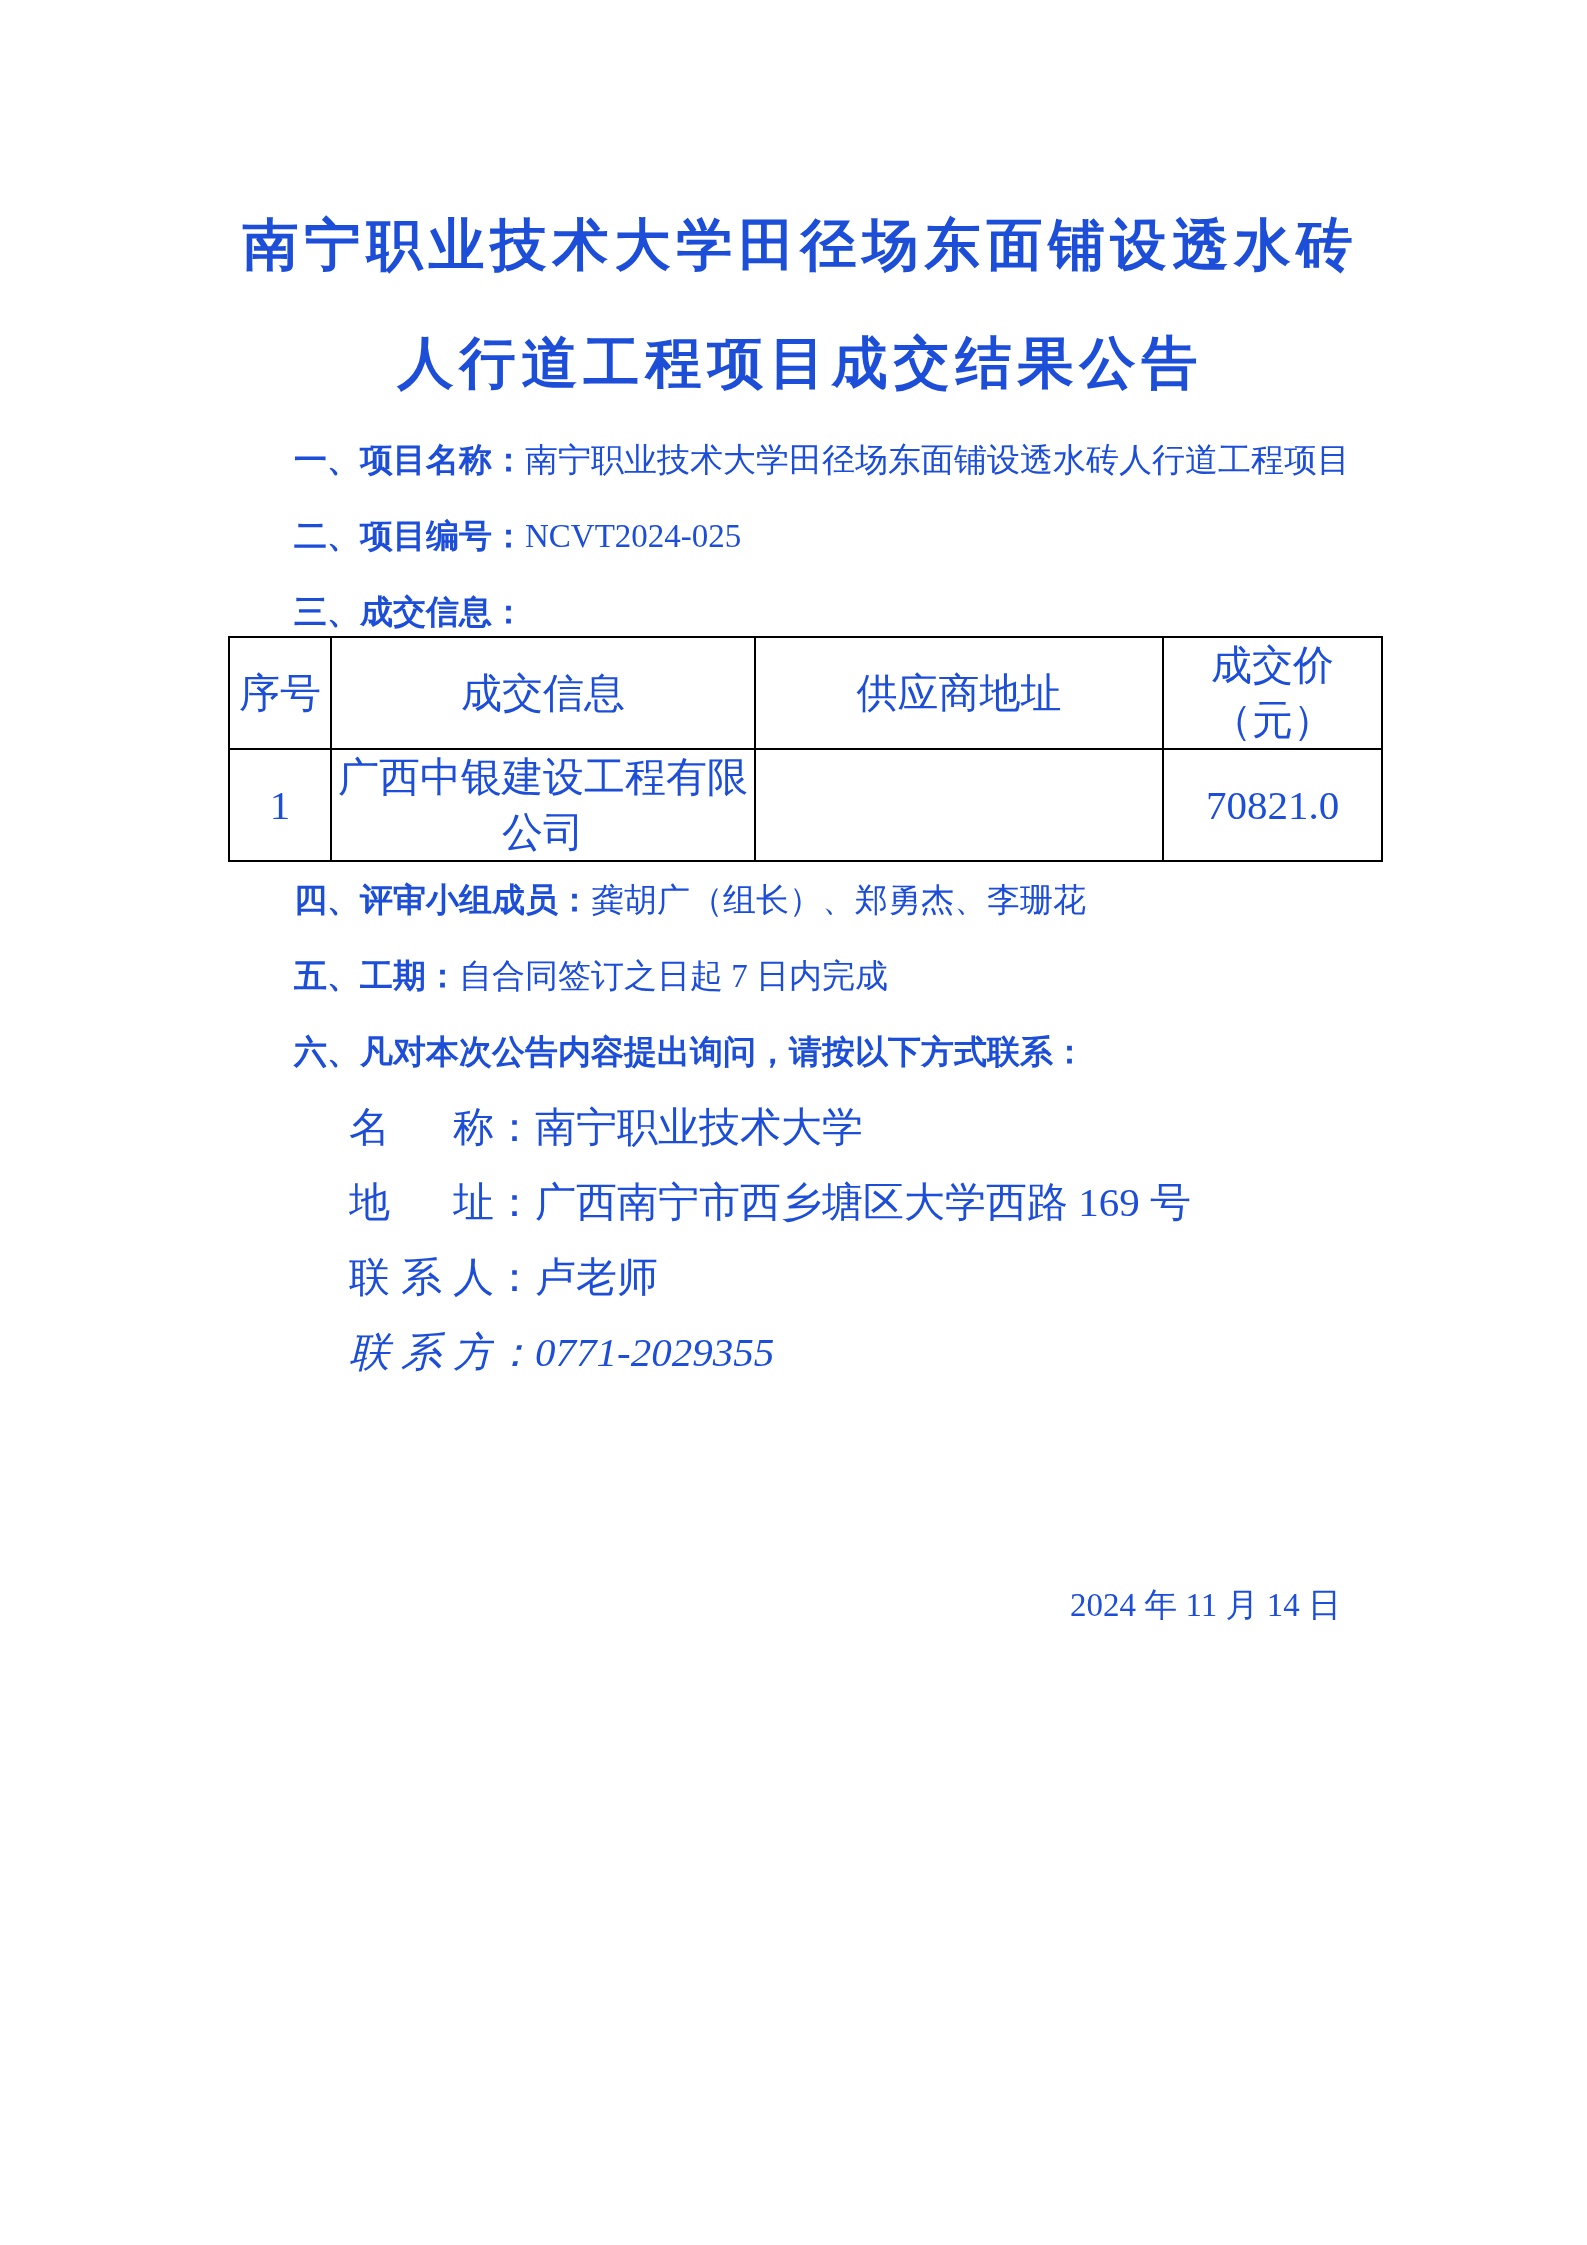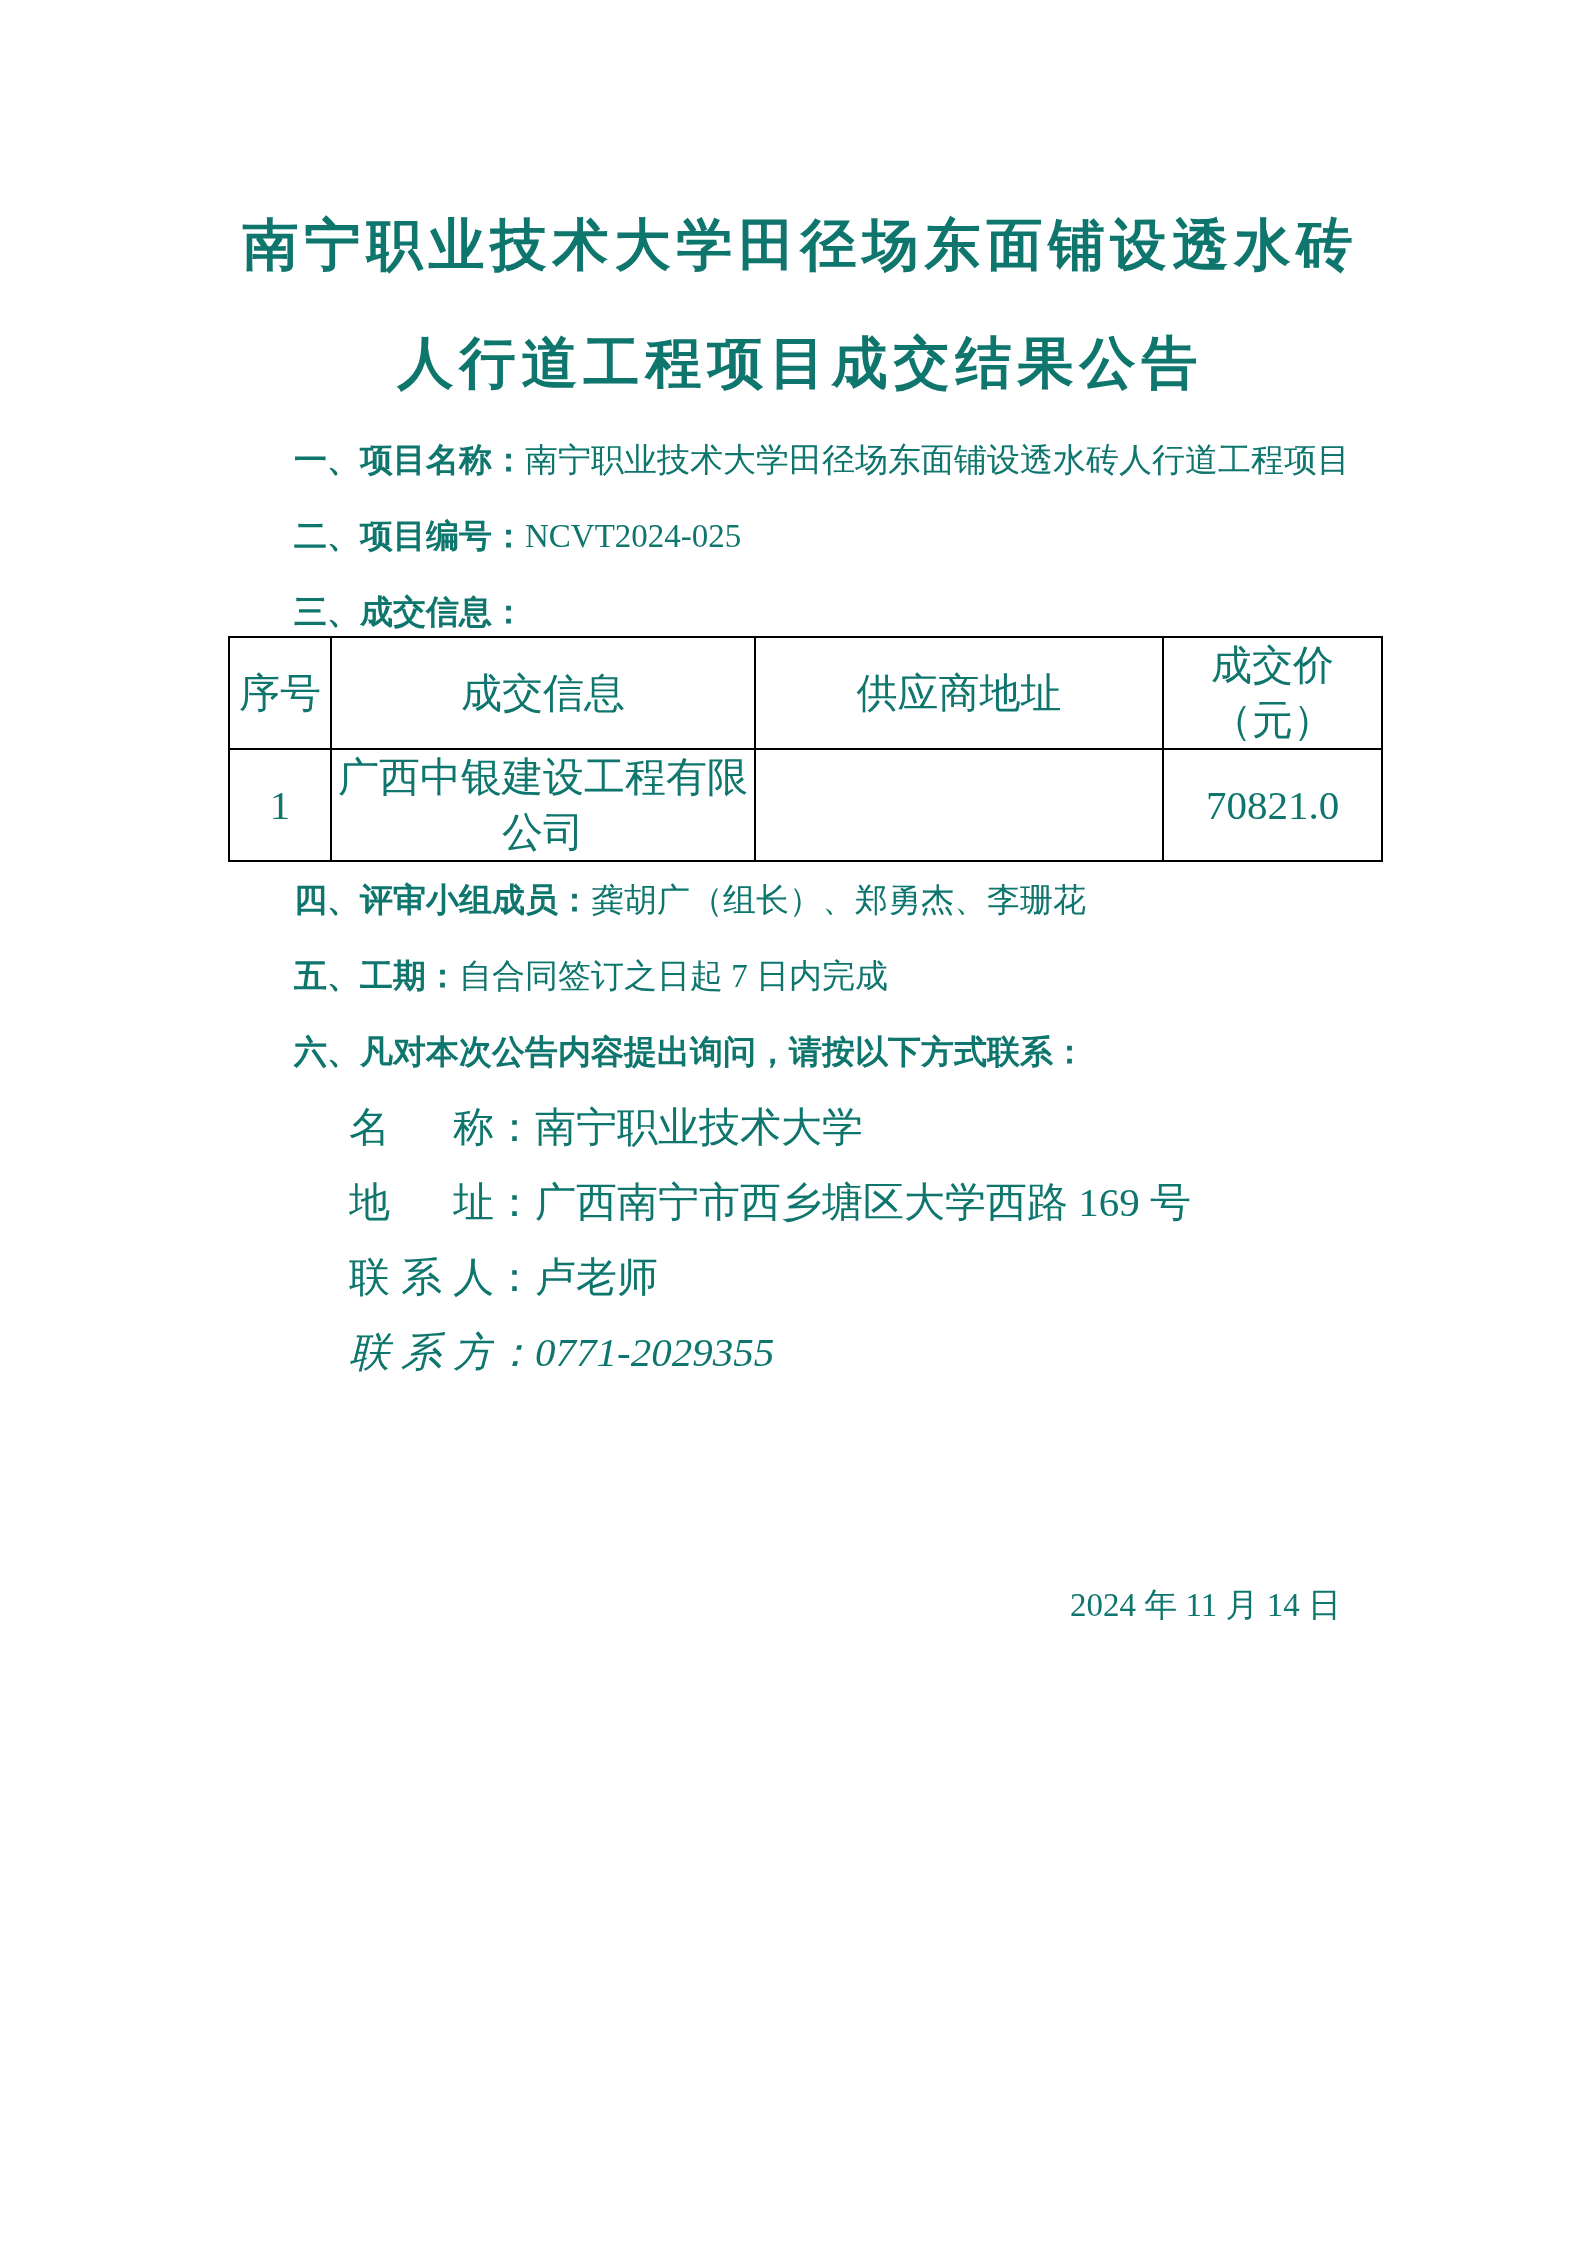--- a/index.html
+++ b/index.html
@@ -1,21 +1,21 @@
 <!DOCTYPE html>
 <html><head>
 <meta charset="utf-8">
 <style>
   html, body { margin: 0; padding: 0; background: #ffffff; }
   .page {
     position: relative;
     width: 1587px;
     height: 2245px;
     background: #ffffff;
-    color: #0f766e;
+    color: #1d4ed8;
     font-family: "Liberation Serif", serif;
     overflow: hidden;
     box-sizing: border-box;
   }
   .content { padding: 0 214px 0 228px; box-sizing: border-box; }
 
   .doc-title {
     margin-top: 186px;
     text-align: center;
     font-family: "Liberation Sans", sans-serif;

